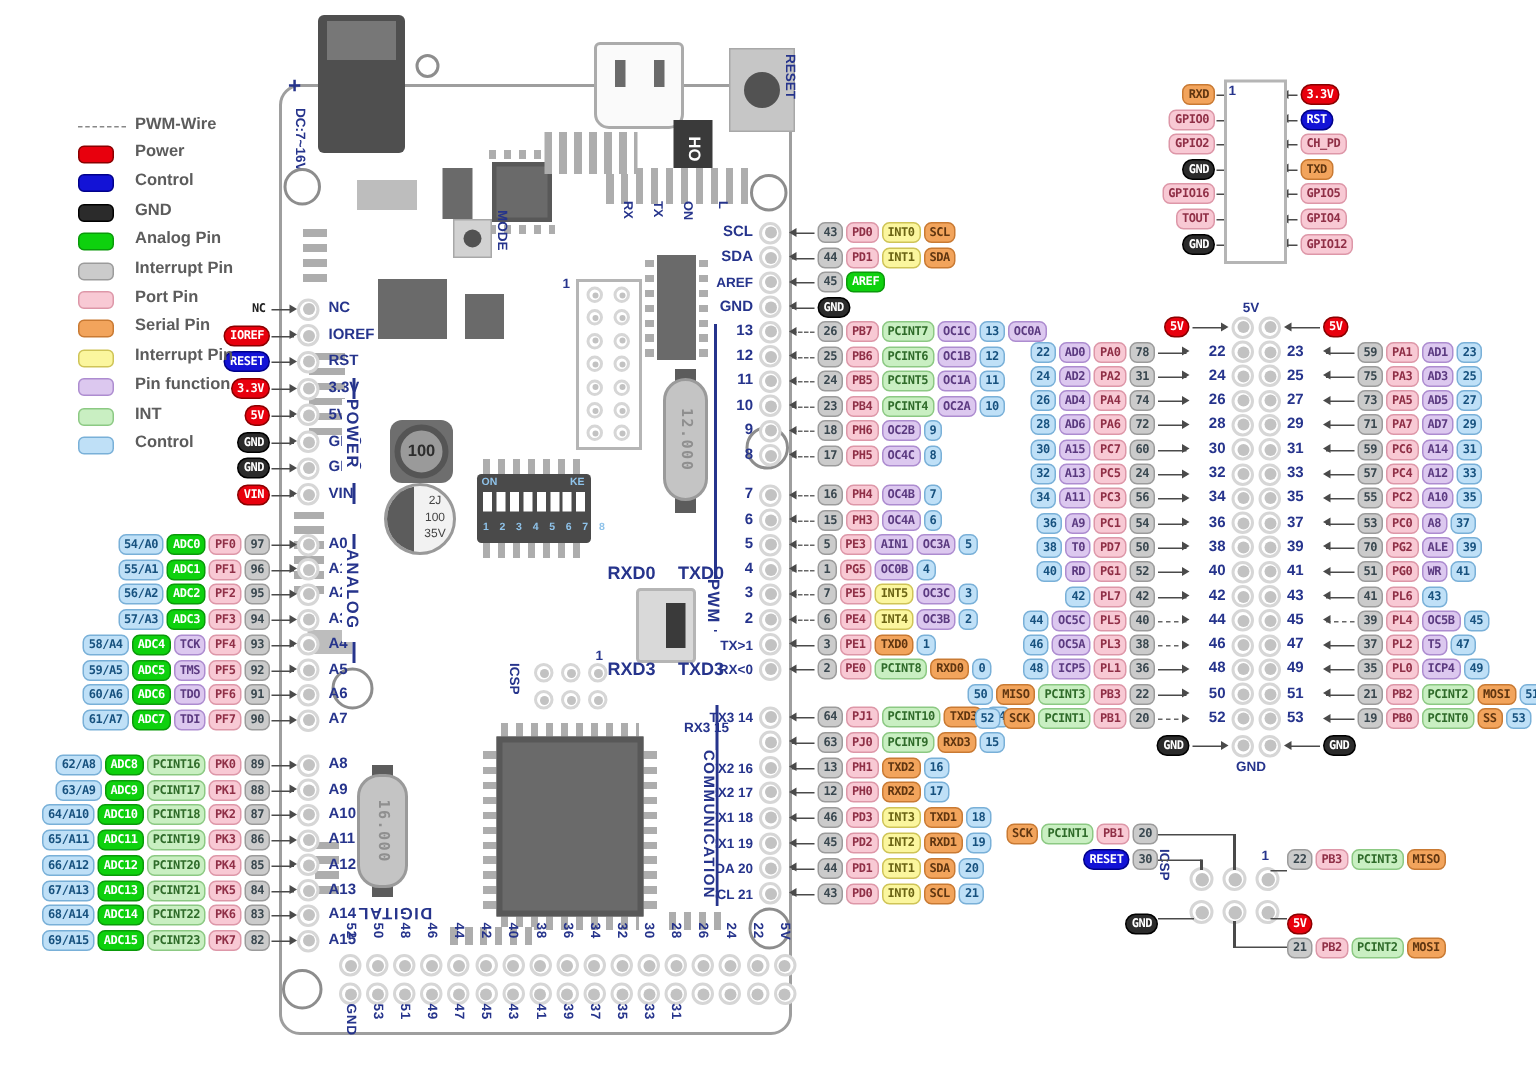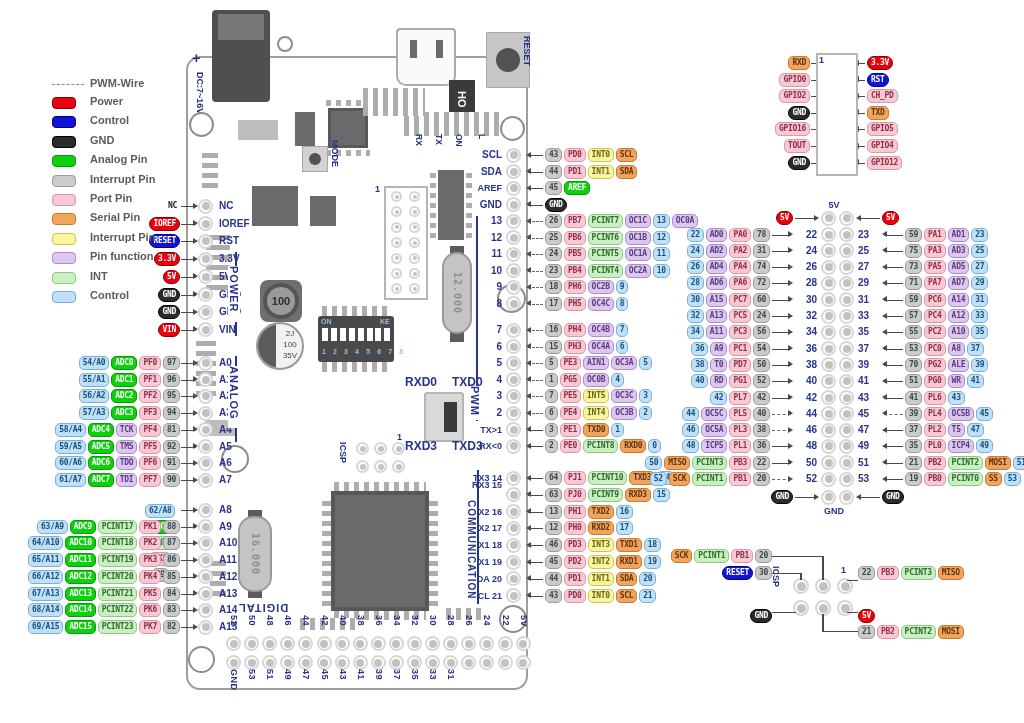--- a/index.html
+++ b/index.html
@@ -266,21 +266,21 @@
       <span class="chip c-phys">94</span>
     </div>
     <div class="wire ar-r" style="left: 181px; top: 413.16px; width: 15px;"></div>
     <div class="pin" style="left: 198px; top: 405.66px; width: 15px; height: 15px;"></div>
     <div class="blabel" style="left: 219px; top: 407.16px;">A3</div>
     <div class="chips" style="right: 844px; top: 423.38px;">
       <span class="chip c-ard">58/A4</span>
       <span class="chip c-an">ADC4</span>
       <span class="chip c-fn">TCK</span>
       <span class="chip c-port">PF4</span>
-      <span class="chip c-phys">81</span>
+      <span class="chip c-phys">93</span>
     </div>
     <div class="wire ar-r" style="left: 181px; top: 429.88px; width: 15px;"></div>
     <div class="pin" style="left: 198px; top: 422.38px; width: 15px; height: 15px;"></div>
     <div class="blabel" style="left: 219px; top: 423.88px;">A4</div>
     <div class="chips" style="right: 844px; top: 440.1px;">
       <span class="chip c-ard">59/A5</span>
       <span class="chip c-an">ADC5</span>
       <span class="chip c-fn">TMS</span>
       <span class="chip c-port">PF5</span>
       <span class="chip c-phys">92</span>
@@ -301,21 +301,21 @@
     <div class="chips" style="right: 844px; top: 473.54px;">
       <span class="chip c-ard">61/A7</span>
       <span class="chip c-an">ADC7</span>
       <span class="chip c-fn">TDI</span>
       <span class="chip c-port">PF7</span>
       <span class="chip c-phys">90</span>
     </div>
     <div class="wire ar-r" style="left: 181px; top: 480.04px; width: 15px;"></div>
     <div class="pin" style="left: 198px; top: 472.54px; width: 15px; height: 15px;"></div>
     <div class="blabel" style="left: 219px; top: 474.04px;">A7</div>
-    <div class="chips" style="right: 844px; top: 503.5px; flex-direction: column;">
+    <div class="chips" style="right: 844px; top: 503.5px;">
       <span class="chip c-ard">62/A8</span>
       <span class="chip c-an">ADC8</span>
       <span class="chip c-intg">PCINT16</span>
       <span class="chip c-port">PK0</span>
       <span class="chip c-phys">89</span>
     </div>
     <div class="wire ar-r" style="left: 181px; top: 510px; width: 15px;"></div>
     <div class="pin" style="left: 198px; top: 502.5px; width: 15px; height: 15px;"></div>
     <div class="blabel" style="left: 219px; top: 504px;">A8</div>
     <div class="chips" style="right: 844px; top: 520.22px;">
@@ -566,21 +566,21 @@
     <div class="blabel sm" style="left: 456px; top: 472px; width: 46px; text-align: right;">TX3 14</div>
     <div class="chips" style="left: 545px; top: 488.3px;">
       <span class="chip c-phys">63</span>
       <span class="chip c-port">PJ0</span>
       <span class="chip c-intg">PCINT9</span>
       <span class="chip c-ser">RXD3</span>
       <span class="chip c-ard">15</span>
     </div>
     <div class="wire ar-l" style="left: 528px; top: 494.8px; width: 15px;"></div>
     <div class="pin" style="left: 506px; top: 487.3px; width: 15px; height: 15px;"></div>
-    <div class="blabel sm" style="left: 456px; top: 479px; width: 46px; text-align: right;">RX3 15</div>
+    <div class="blabel sm" style="left: 456px; top: 479px; width: 46px; ">RX3 15</div>
     <div class="chips" style="left: 545px; top: 505.1px;">
       <span class="chip c-phys">13</span>
       <span class="chip c-port">PH1</span>
       <span class="chip c-ser">TXD2</span>
       <span class="chip c-ard">16</span>
     </div>
     <div class="wire ar-l" style="left: 528px; top: 511.6px; width: 15px;"></div>
     <div class="pin" style="left: 506px; top: 504.1px; width: 15px; height: 15px;"></div>
     <div class="blabel sm" style="left: 456px; top: 505.6px; width: 46px; text-align: right;">TX2 16</div>
     <div class="chips" style="left: 545px; top: 521.9px;">

